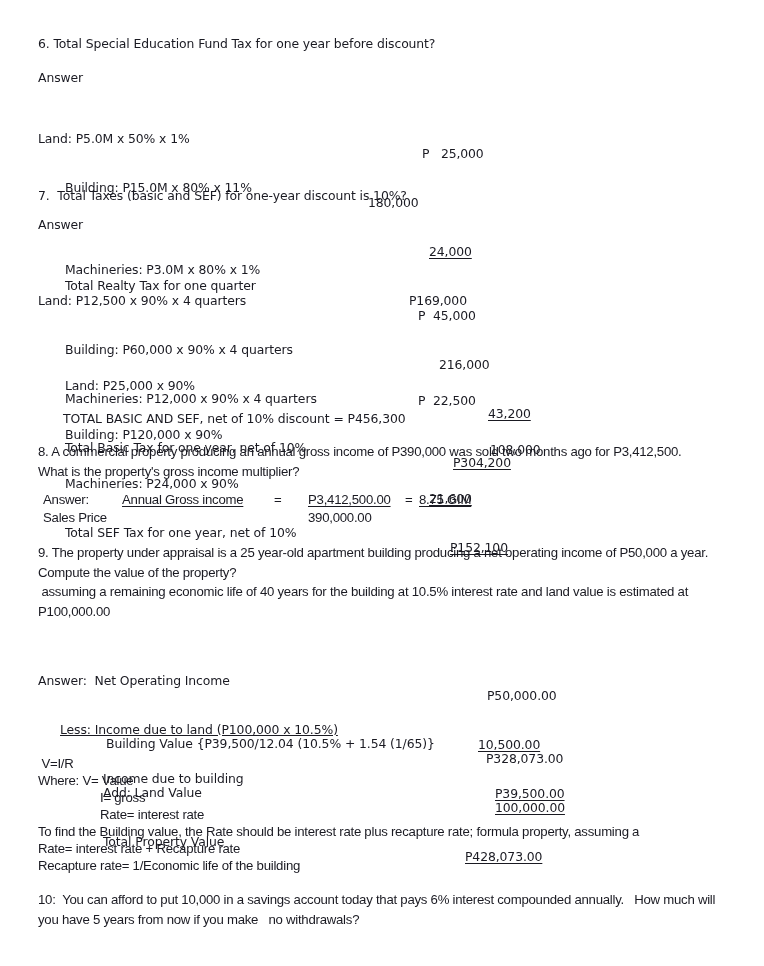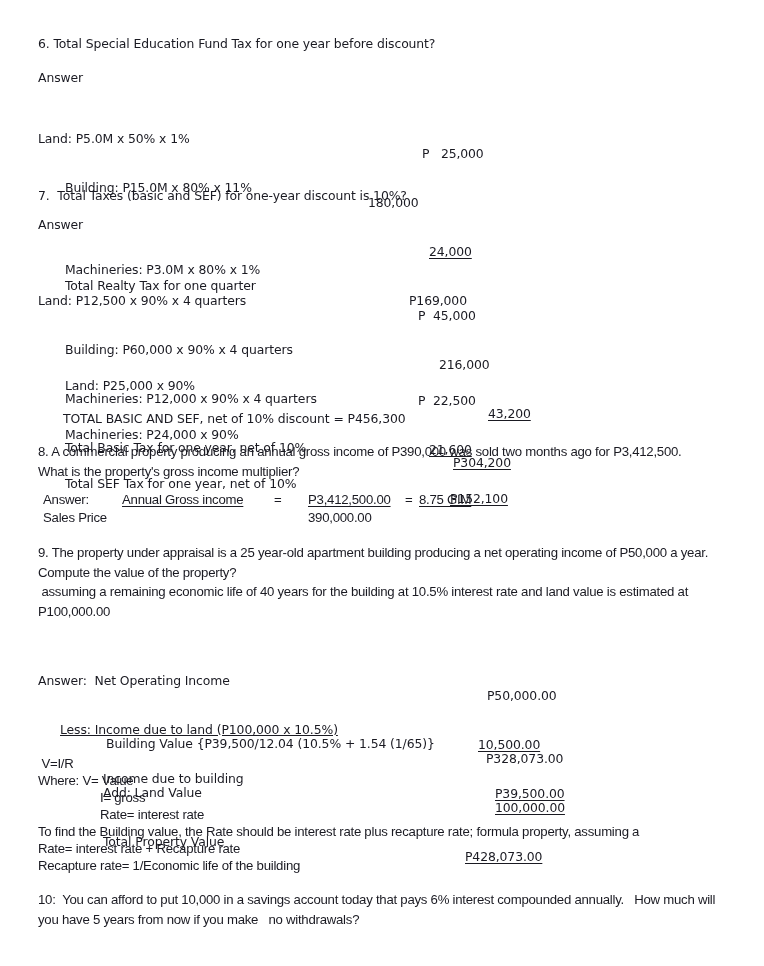--- a/index.html
+++ b/index.html
@@ -98,20 +98,24 @@
       <span class="amt u" style="left:415px;">P304,200</span>
     </div>
   </div>
 
   <div class="blk wide" style="left:38px; top:333px; width:560px;">
     <div class="lrow">
       <span class="lbl" style="left:27px;">Land: P25,000 x 90%</span>
       <span class="amt" style="left:380px;">P  22,500</span>
     </div>
     <div class="lrow">
+      <span class="lbl" style="left:27px;">Building: P120,000 x 90%</span>
+      <span class="amt" style="left:452px;">108,000</span>
+    </div>
+    <div class="lrow">
       <span class="lbl" style="left:27px;">Machineries: P24,000 x 90%</span>
       <span class="amt u" style="left:383px; padding-left:8px;">21,600</span>
     </div>
     <div class="lrow">
       <span class="lbl" style="left:27px;">Total SEF Tax for one year, net of 10%</span>
       <span class="amt u" style="left:412px;">P152,100</span>
     </div>
   </div>
 
   <div class="blk wide" style="left:63px; top:411px;">TOTAL BASIC AND SEF, net of 10% discount = P456,300</div>

